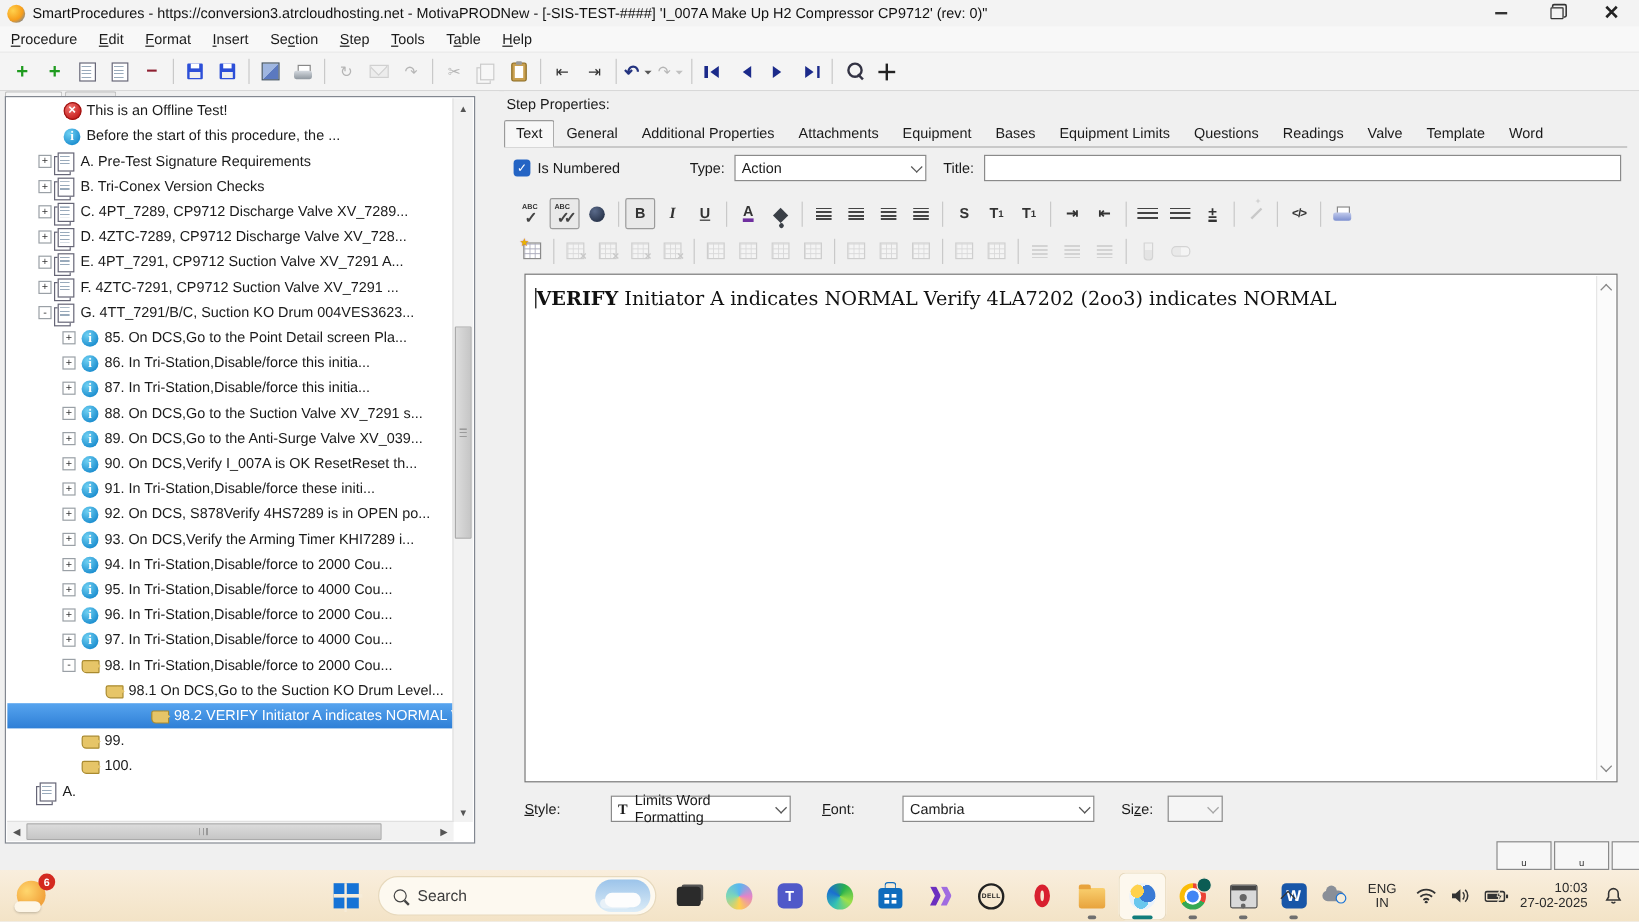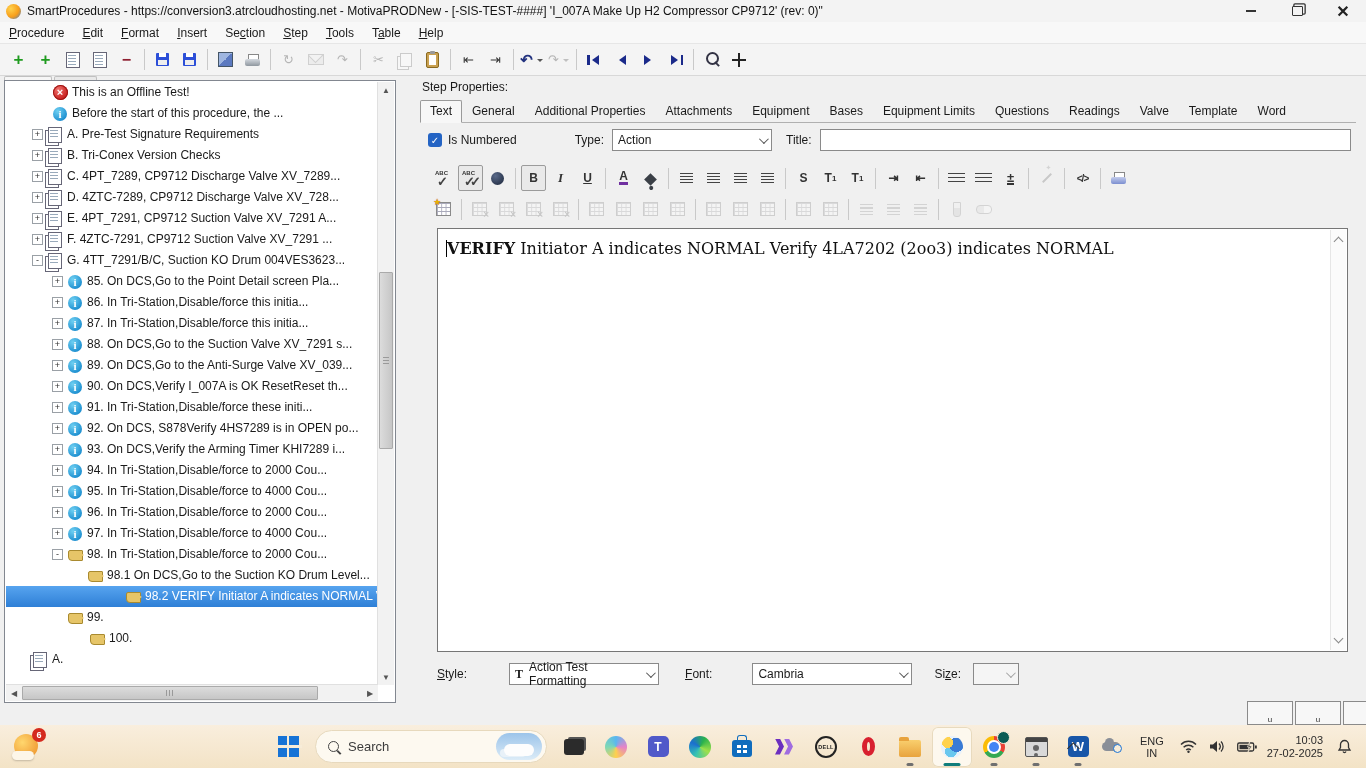--- a/index.html
+++ b/index.html
@@ -459,21 +459,21 @@
           </span>
           <span class="tree-label">98.2 VERIFY Initiator A indicates NORMAL Veri...</span>
         </div>
         <div class="tree-row" style="padding-left: 46px;">
           <span class="expand ph"></span>
           <span class="t-ic">
             <span class="t-hand"></span>
           </span>
           <span class="tree-label">99.</span>
         </div>
-        <div class="tree-row" style="padding-left: 68px;">
+        <div class="tree-row" style="padding-left: 46px;">
           <span class="expand ph"></span>
           <span class="t-ic">
             <span class="t-hand"></span>
           </span>
           <span class="tree-label">100.</span>
         </div>
         <div class="tree-row" style="padding-left: 26px;">
           <span class="t-ic">
             <span class="t-doc"></span>
           </span>
@@ -679,21 +679,21 @@
     <div class="ed-sb">
       <span class="chev up"></span>
       <span class="chev dn"></span>
     </div>
   </div>
 
   <div class="style-row">
     <span id="style-label"><u>S</u>tyle:</span>
     <div class="combo" style="width:150px;margin-left:42px">
       <b style="font-family:'Liberation Serif',serif;margin-right:6px">T</b>
-      <span>Action Test Formatting</span>
+      <span>Limits Word Formatting</span>
       <span class="cv"></span>
     </div>
     <span id="font-label" style="margin-left:26px"><u>F</u>ont:</span>
     <div class="combo" style="width:160px;margin-left:40px">
       <span>Cambria</span>
       <span class="cv"></span>
     </div>
     <span id="size-label" style="margin-left:22px">Si<u>z</u>e:</span>
     <div class="combo" style="width:46px;margin-left:12px;background:#f5f5f5">
       <span></span>

